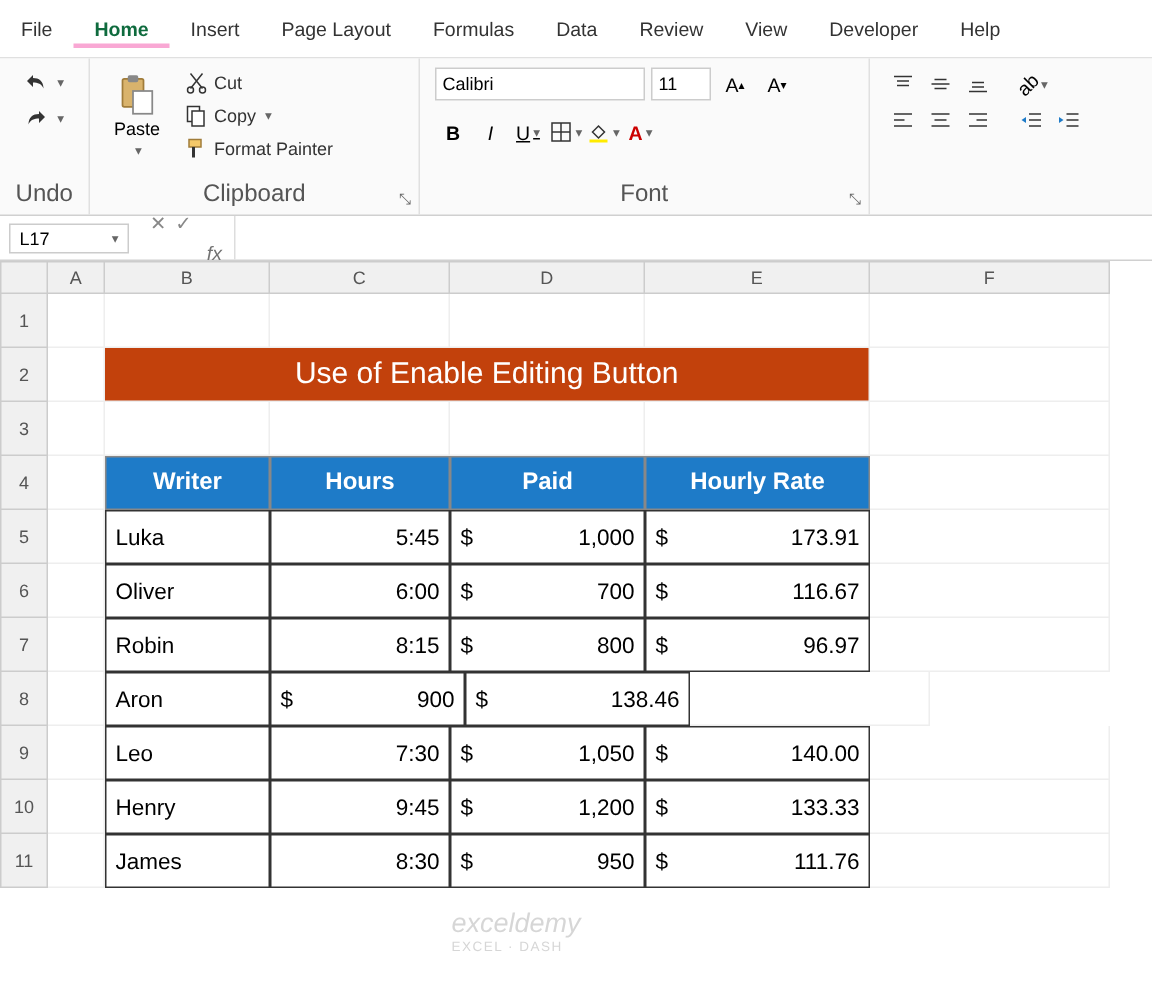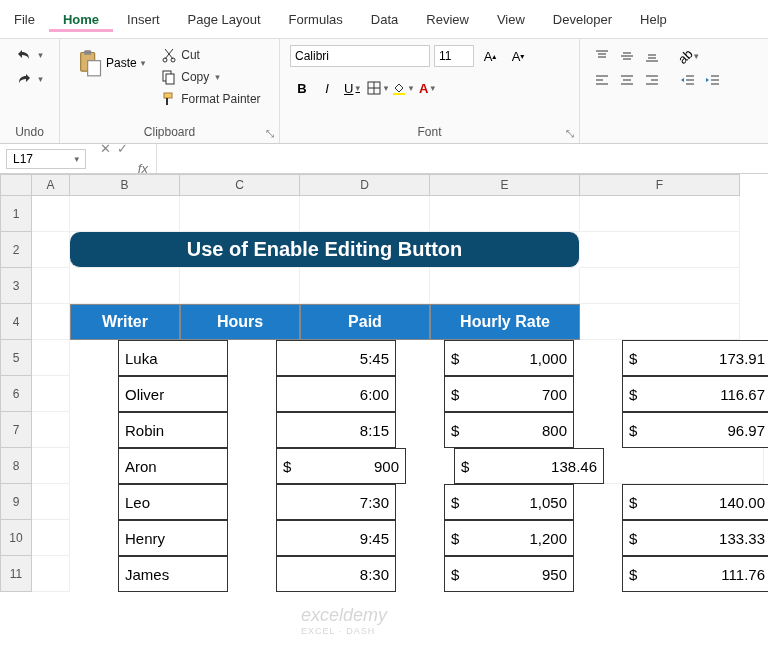--- a/index.html
+++ b/index.html
@@ -6,25 +6,25 @@
 body { font-family: "Segoe UI", Arial, sans-serif; font-size: 13px; background: #fff; width: 768px; height: 656px; overflow: hidden; position: relative; }
 
 
 .menu { display: flex; gap: 0; padding: 8px 0 6px 0; border-bottom: 1px solid #e0e0e0; }
 .menu .item { padding: 4px 14px; color: #333; cursor: pointer; }
 .menu .item.active { color: #0f6b3e; border-bottom: 3px solid #f9a8d4; font-weight: 600; padding-bottom: 2px; }
 
 
 .ribbon { display: flex; border-bottom: 1px solid #d0d0d0; background: #fafafa; height: 105px; }
 .group { border-right: 1px solid #e0e0e0; padding: 6px 10px 2px 10px; display: flex; flex-direction: column; justify-content: space-between; position: relative; }
-.group-label { text-align: center; font-size: 12px; color: #555; padding: 2px 0; }
+.group-label { text-align: center; font-size: 16px; color: #555; padding: 2px 0; }
 .group-body { display: flex; gap: 6px; align-items: flex-start; flex: 1; }
 .btn-col { display: flex; flex-direction: column; gap: 2px; }
 .small-btn { display: flex; align-items: center; gap: 4px; padding: 2px 4px; cursor: pointer; font-size: 12px; color: #333; }
-.large-btn { display: flex; flex-direction: row; align-items: center; gap: 2px; padding: 4px 6px; cursor: pointer; font-size: 12px; justify-content: center; }
+.large-btn { display: flex; flex-direction: column; align-items: center; gap: 2px; padding: 4px 6px; cursor: pointer; font-size: 12px; justify-content: center; }
 .ic { width: 16px; height: 16px; display: inline-block; }
 .ic-lg { width: 28px; height: 28px; display: inline-block; }
 .chev { font-size: 9px; color: #666; margin-left: 2px; }
 .launcher { position: absolute; right: 2px; bottom: 2px; width: 14px; height: 14px; font-size: 10px; color: #666; text-align: center; line-height: 14px; cursor: pointer; }
 
 
 .font-row { display: flex; gap: 4px; align-items: center; }
 .font-select { border: 1px solid #ccc; background: #fff; font-size: 12px; padding: 2px 4px; height: 22px; }
 .font-name { width: 140px; }
 .font-size { width: 40px; }
@@ -49,23 +49,23 @@
 .cols { display: flex; flex-direction: column; }
 .col-headers { display: flex; }
 .col-h { height: 22px; border: 1px solid #ccc; border-left: none; background: #f0f0f0; display: flex; align-items: center; justify-content: center; font-size: 12px; color: #555; }
 .cw-A { width: 38px; } .cw-B { width: 110px; } .cw-C { width: 120px; } .cw-D { width: 130px; } .cw-E { width: 150px; } .cw-F { width: 160px; }
 
 .data-area { position: relative; }
 .grid-row { display: flex; }
 .cell { border: 1px solid #eee; border-left: none; border-top: none; height: 36px; display: flex; align-items: center; padding: 0 6px; font-size: 15px; }
 
 
-.title-band { background: #0c4a6e; color: #fff; font-weight: bold; font-size: 20px; justify-content: center; border-radius: 10px; }
+.title-band { background: #c2410c; color: #fff; font-weight: normal; font-size: 20px; justify-content: center; }
 .hdr { background: #1e7bc8; color: #fff; font-weight: bold; font-size: 16px; justify-content: center; border: 1px solid #888 !important; }
-.tc { border: 1px solid #333 !important; font-size: 15px; margin-left: 48px; }
+.tc { border: 1px solid #333 !important; font-size: 15px; }
 .tc.r { justify-content: flex-end; }
 .tc.l { justify-content: flex-start; }
 .curr { display: flex; justify-content: space-between; width: 100%; }
 
 .watermark { position: absolute; bottom: 20px; left: 301px; color: #bbb; font-size: 18px; font-style: italic; pointer-events: none; opacity: 0.6; }
 .watermark small { display: block; font-size: 9px; font-style: normal; letter-spacing: 1px; }
 </style>
 </head>
 <body>
 

